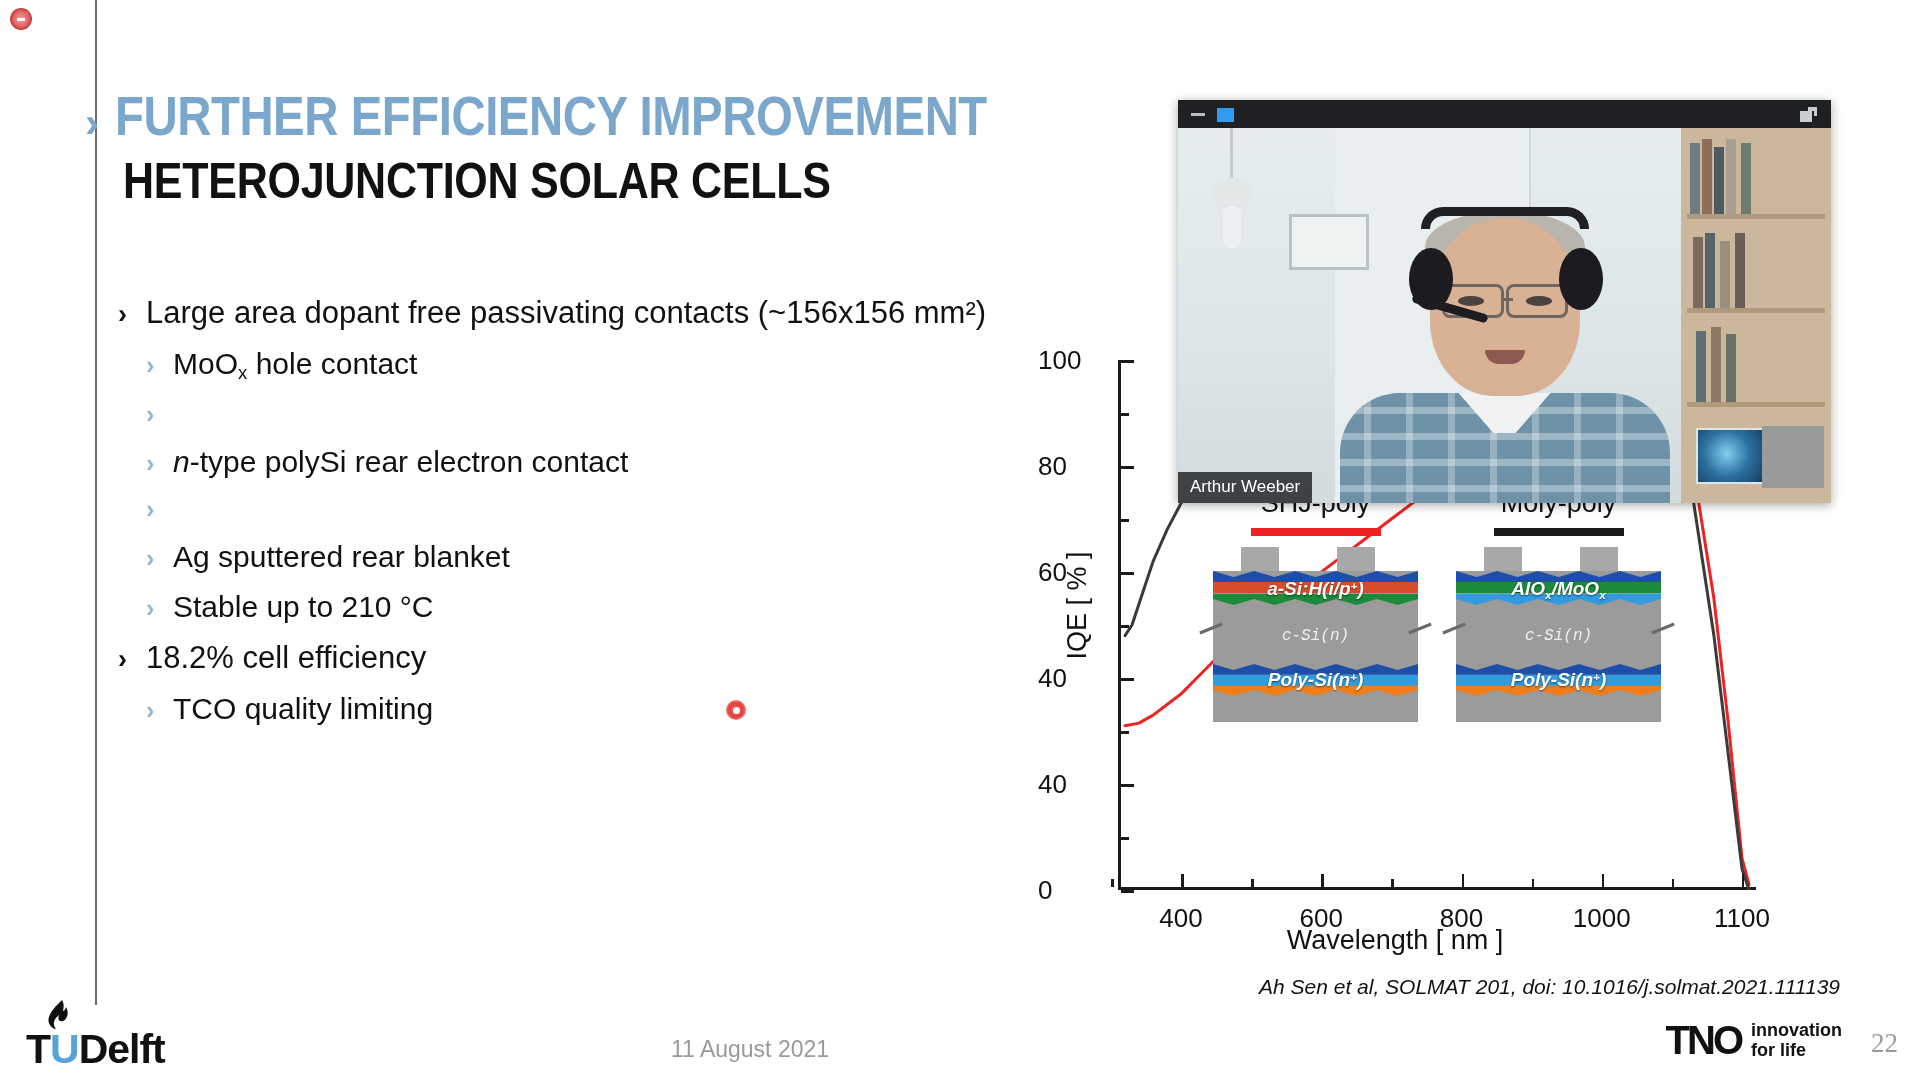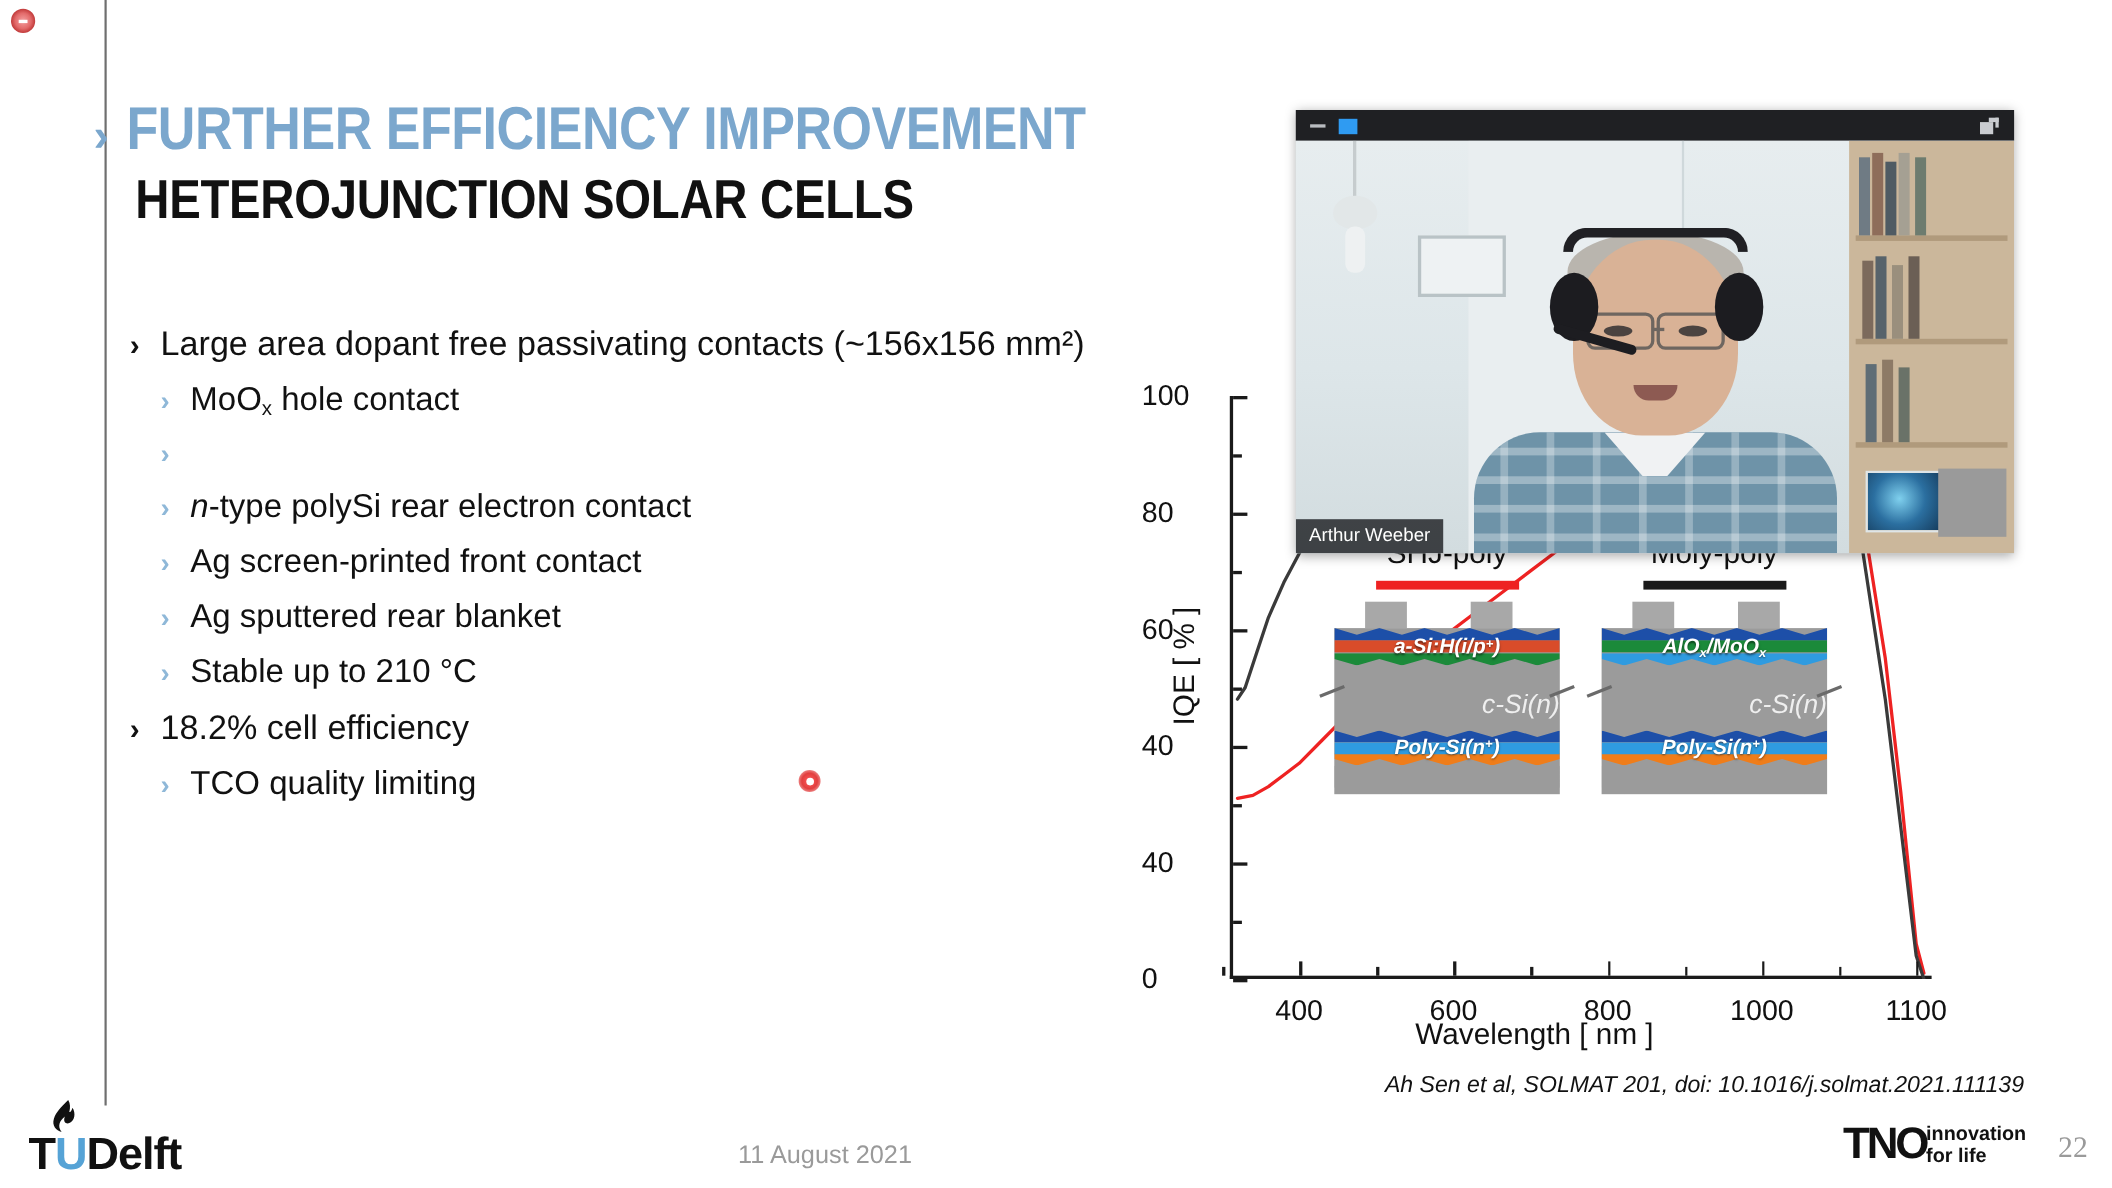--- a/index.html
+++ b/index.html
@@ -65,21 +65,21 @@
   .stack{ position:relative; width:205px; height:175px; }
   .stack .fingers{ position:absolute; top:0; left:0; width:100%; height:24px; }
   .stack .fng{ position:absolute; top:0; width:38px; height:24px; background:#a8a8a8; }
   .band{ position:absolute; left:0; width:100%; }
   .bulk{ background:#9b9b9b; }
   .zig{ background-repeat:repeat-x; }
   .caplab{ position:absolute; width:100%; text-align:center; color:#fff; font-weight:bold;
            font-style:italic; font-size:19px; text-shadow:0 1px 2px rgba(0,0,0,.55); }
   .caplab sub{ font-size:.62em; vertical-align:-.3em; }
   .caplab sup{ font-size:.62em; vertical-align:.42em; }
-  .bulklab{ position:absolute; width:100%; text-align:right; color:#efefef; font-style:italic; font-size:24px; }
+  .bulklab{ position:absolute; width:100%; text-align:center; color:#efefef; font-style:italic; font-size:16px;font-family:Liberation Mono, monospace; }
   .wire{ position:absolute; width:24px; height:3px; background:#6a6a6a; transform:rotate(-22deg); }
 
   
   .vid{ position:absolute; left:1178px; top:100px; width:653px; height:403px;
         box-shadow:0 2px 10px rgba(0,0,0,.35); }
   .vid-bar{ height:28px; background:#1f2023; position:relative; }
   .vb-min{ position:absolute; left:13px; top:13px; width:14px; height:3px; background:#b9bcc0; }
   .vb-sq{ position:absolute; left:39px; top:8px; width:17px; height:14px; background:#2f9bf2; }
   .vb-restore{ position:absolute; right:14px; top:7px; width:17px; height:15px; }
   .vb-restore i{ position:absolute; background:#c9ccd0; display:block; }
@@ -123,21 +123,21 @@
                 font-family:"Liberation Sans Narrow","Liberation Sans",sans-serif;
                 font-size:23px; color:#9a9a9a; }
   .tud{ position:absolute; left:8px; top:1000px; width:200px; height:70px; }
   .tud-name{ position:absolute; left:18px; top:26px; font-family:"Liberation Sans Narrow","Liberation Sans",sans-serif;
              font-size:41px; font-weight:bold; letter-spacing:-1px; color:#111; }
   .tud-name .u{ color:#56a3d6; }
   .tud-flame{ position:absolute; left:34px; top:0px; width:34px; height:30px; }
   .tno{ position:absolute; right:78px; top:1018px; height:44px; display:flex; align-items:center; }
   .tno-mark{ font-family:"Liberation Sans Narrow","Liberation Sans",sans-serif; font-size:40px; font-weight:bold;
              letter-spacing:-3px; color:#111; position:relative; }
-  .tno-tag{ font-size:18px; font-weight:bold; line-height:1.12; color:#111; }
+  .tno-tag{ margin-left:10px; font-size:18px; font-weight:bold; line-height:1.12; color:#111; }
   .pageno{ position:absolute; right:22px; top:1028px; font-family:"Liberation Serif",serif;
            font-size:27px; color:#9a9a9a; }
 </style>
 </head>
 <body>
 
 <div class="vrule"></div>
 
 <div class="rec-dot"></div>
 
@@ -167,21 +167,20 @@
     <span class="chev">›</span>
   </div>
 
   <div class="bullet lvl2">
     <span class="chev">›</span>
     <span><span class="it">n</span><span>-type polySi rear electron contact</span></span>
   </div>
 
   <div class="bullet lvl2">
     <span class="chev">›</span>
-    <span>Ag screen-printed front contact</span>
   </div>
 
   <div class="bullet lvl2">
     <span class="chev">›</span>
     <span>Ag sputtered rear blanket</span>
   </div>
 
   <div class="bullet lvl2">
     <span class="chev">›</span>
     <span>Stable up to 210 °C</span>

